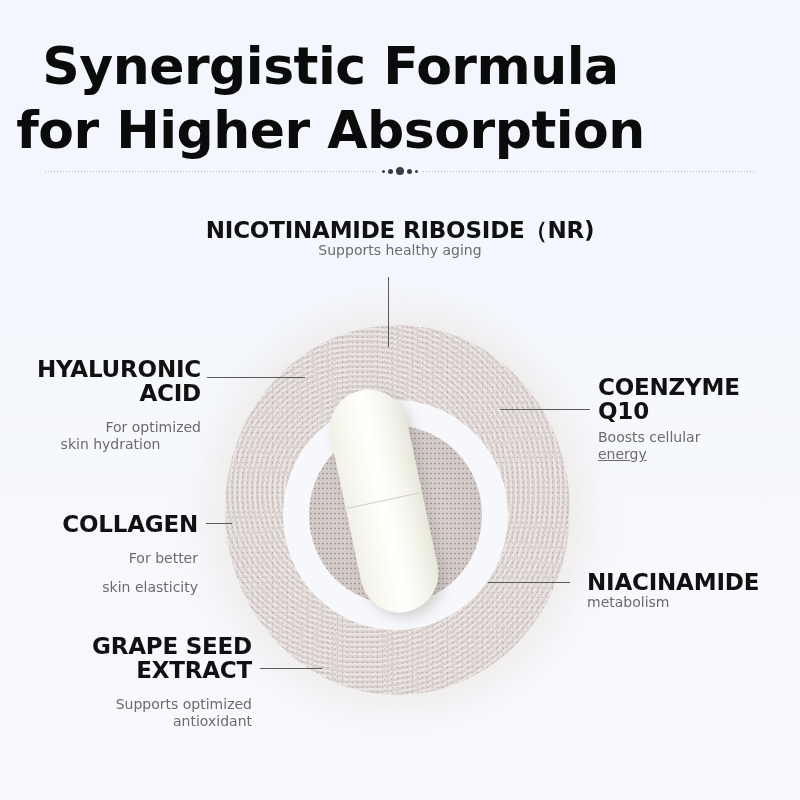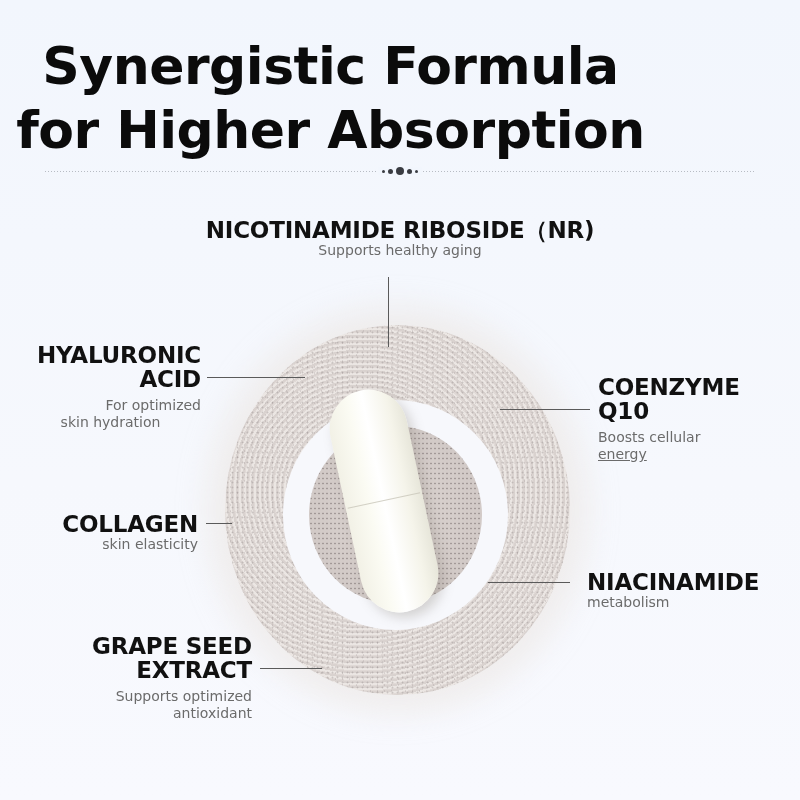--- a/index.html
+++ b/index.html
@@ -101,21 +101,21 @@
       font-size: 23px;
       line-height: 24px;
       color: #111;
       letter-spacing: -0.2px;
     }
     .label .desc {
       font-family: "DejaVu Sans", sans-serif;
       font-size: 14px;
       line-height: 17px;
       color: #6b6b6b;
-      margin-top: 6px;
+      margin-top: 14px;
     }
     .right-align { text-align: right; }
     .center-align { text-align: center; }
   </style>
 </head>
 <body>
 
 <div class="title">
   <div>Synergistic Formula</div>
   <div>for Higher Absorption</div>
@@ -145,37 +145,38 @@
 <div class="line" style="left:500px; top:409px; width:90px; height:1px;"></div>
 <div class="line" style="left:206px; top:523px; width:26px; height:1px;"></div>
 <div class="line" style="left:488px; top:582px; width:82px; height:1px;"></div>
 <div class="line" style="left:260px; top:668px; width:62px; height:1px;"></div>
 
 <div class="label center-align" style="left:200px; top:218px; width:400px;">
   <div class="name">NICOTINAMIDE RIBOSIDE（NR)</div>
   <div class="desc" style="margin-top:0;">Supports healthy aging</div>
 </div>
 
-<div class="label right-align" style="left:20px; top:343px; width:181px;">
+<div class="label right-align" style="left:20px; top:357px; width:181px;">
   <div class="name">HYALURONIC</div>
   <div class="name">ACID</div>
   <div class="desc">For optimized</div>
   <div class="desc" style="margin-top:0;text-align:center;">skin hydration</div>
 </div>
 
 <div class="label" style="left:598px; top:375px; width:190px;">
   <div class="name">COENZYME</div>
   <div class="name">Q10</div>
   <div class="desc" style="margin-top:6px;">Boosts cellular</div>
   <div class="desc" style="margin-top:0;text-decoration:underline;">energy</div>
 </div>
 
 <div class="label right-align" style="left:20px; top:512px; width:178px;">
   <div class="name">COLLAGEN</div>
-  <div class="desc" style="margin-top:0;">skin elasticity</div>
+  <div class="desc">For better</div>
+  <div class="desc" style="margin-top:12px;">skin elasticity</div>
 </div>
 
 <div class="label" style="left:587px; top:570px; width:200px;">
   <div class="name">NIACINAMIDE</div>
   <div class="desc" style="margin-top:0;">metabolism</div>
 </div>
 
 <div class="label right-align" style="left:40px; top:634px; width:212px;">
   <div class="name">GRAPE SEED</div>
   <div class="name">EXTRACT</div>

